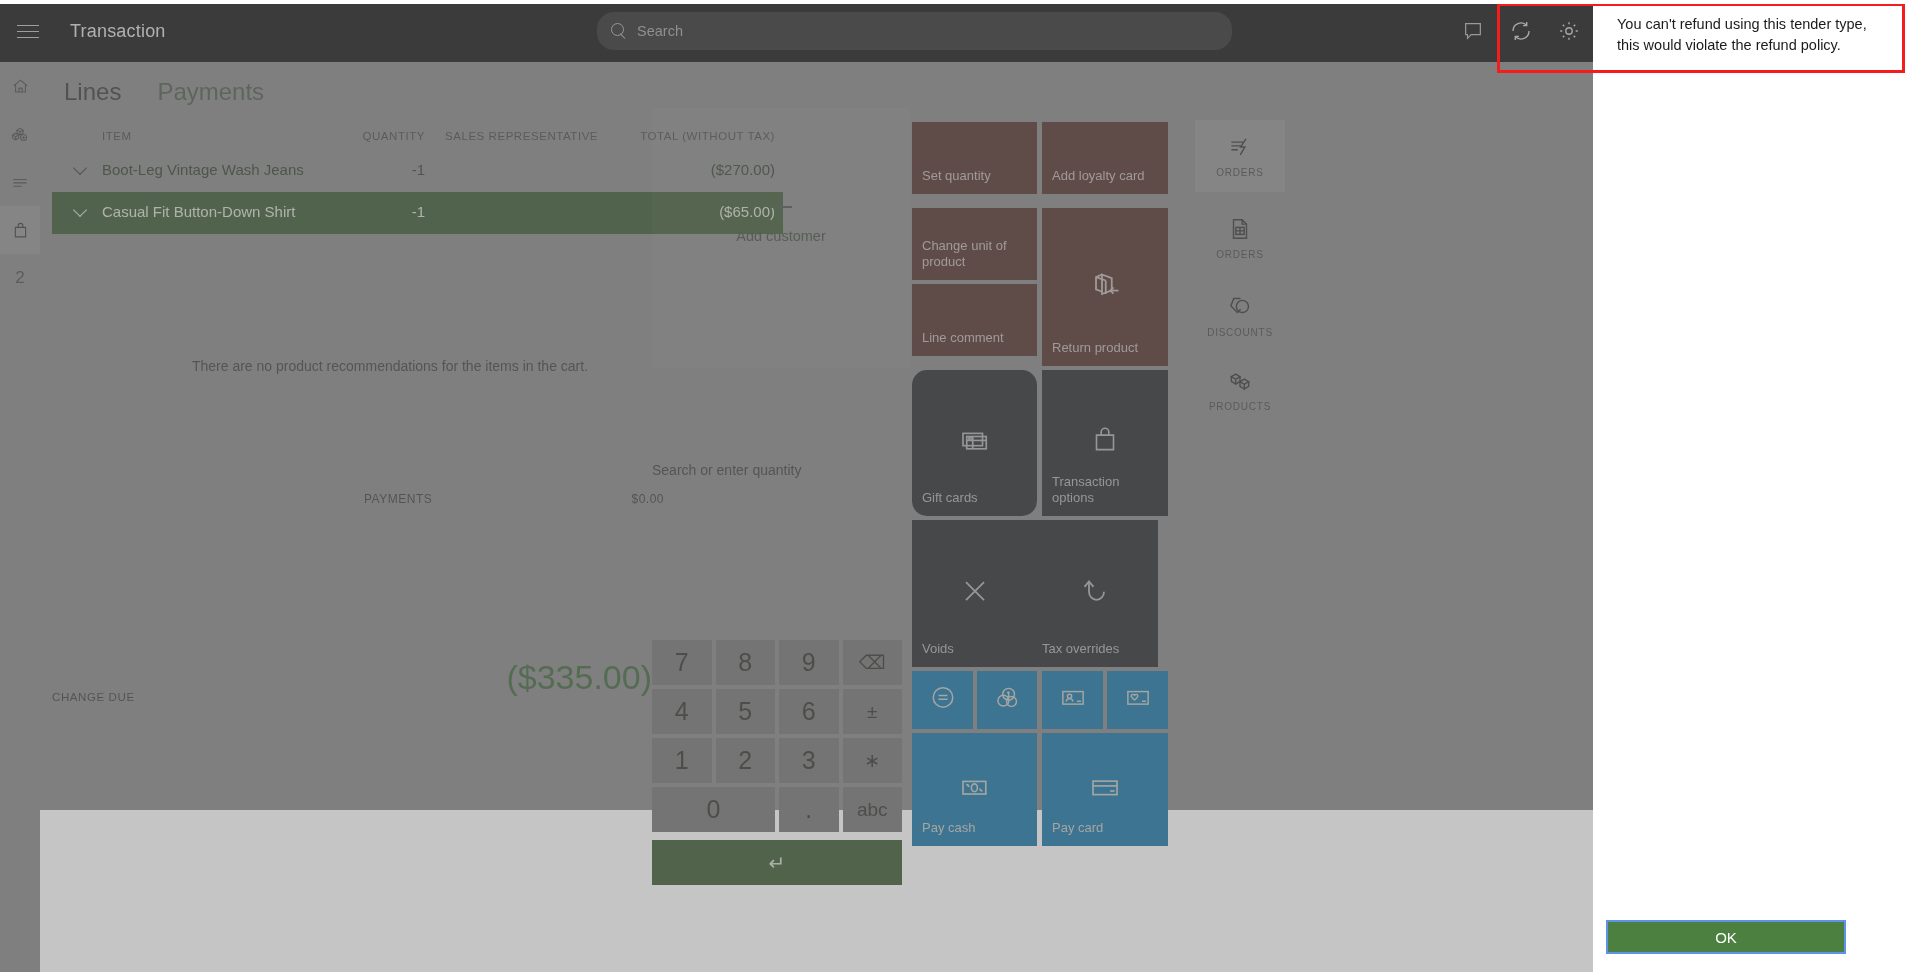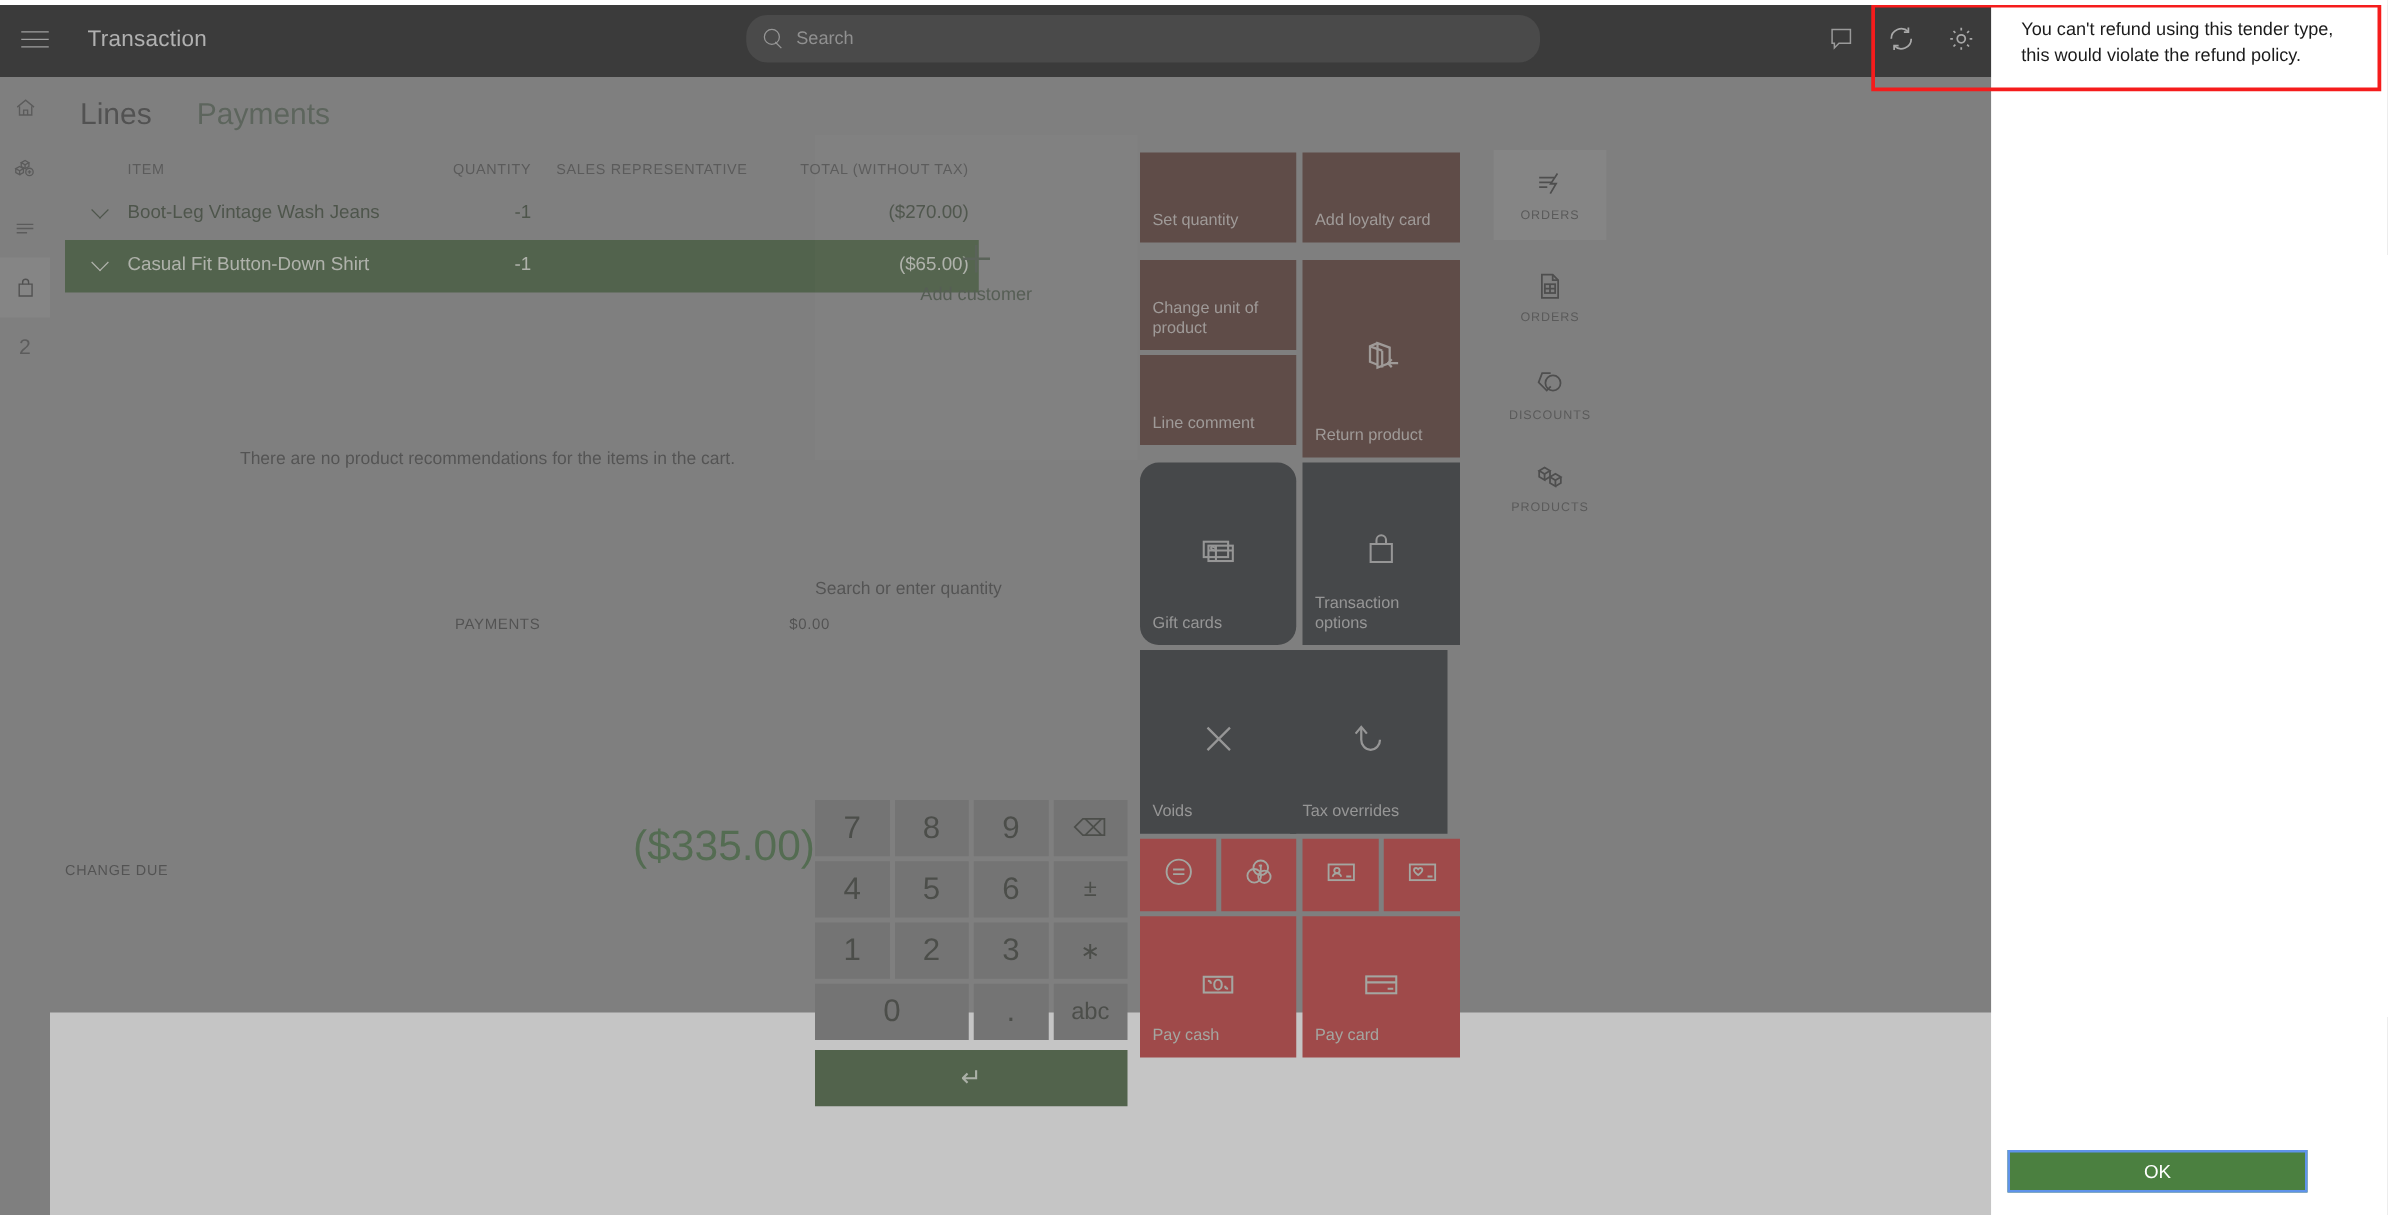--- a/index.html
+++ b/index.html
@@ -129,21 +129,21 @@
   
   .tiles { position:absolute; left:872px; top:-4px; width:320px; height:910px; }
   .tile {
     position:absolute; color:#b9b0ac; font-size:13px; cursor:pointer;
     display:flex; flex-direction:column; justify-content:flex-end;
     padding:0 16px 10px 10px; line-height:1.25;
   }
   .tile .ic { position:absolute; left:0; right:0; top:50%; transform:translateY(-58%); display:flex; justify-content:center; }
   .tile.red  { background:#432019; }
   .tile.dark { background:#15181c; color:#a9a9a9; }
-  .tile.green{ background:#b91c1c; color:#c2c6bc; }
+  .tile.green{ background:#0369a1; color:#c2c6bc; }
   .tile.noLabel { padding-bottom:0; }
 
   
   .rail { position:absolute; left:1155px; top:0; width:90px; height:910px; }
   .rail-item {
     position:absolute; left:0; width:90px; height:72px;
     display:flex; flex-direction:column; align-items:center; justify-content:center;
     cursor:pointer;
   }
   .rail-item.active { background:#8a8a8a; }

